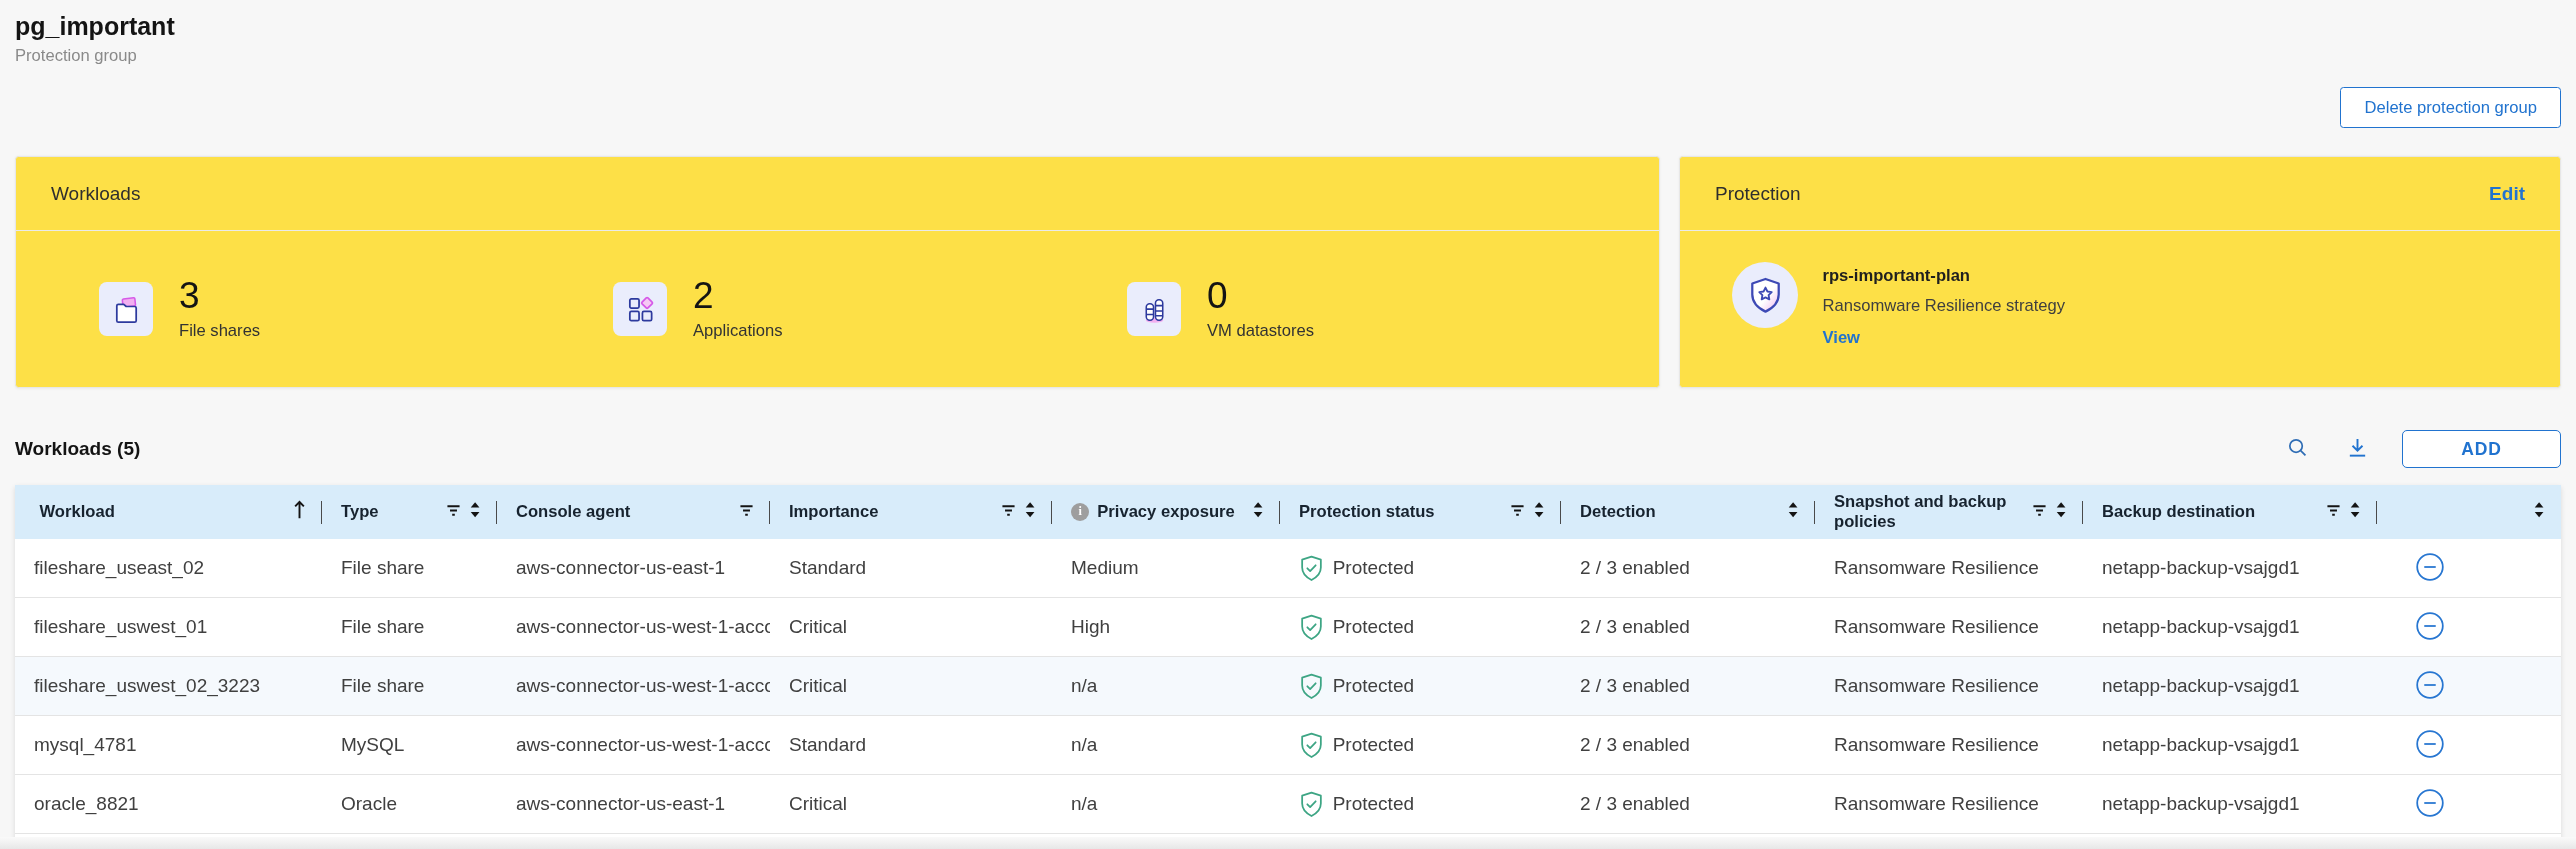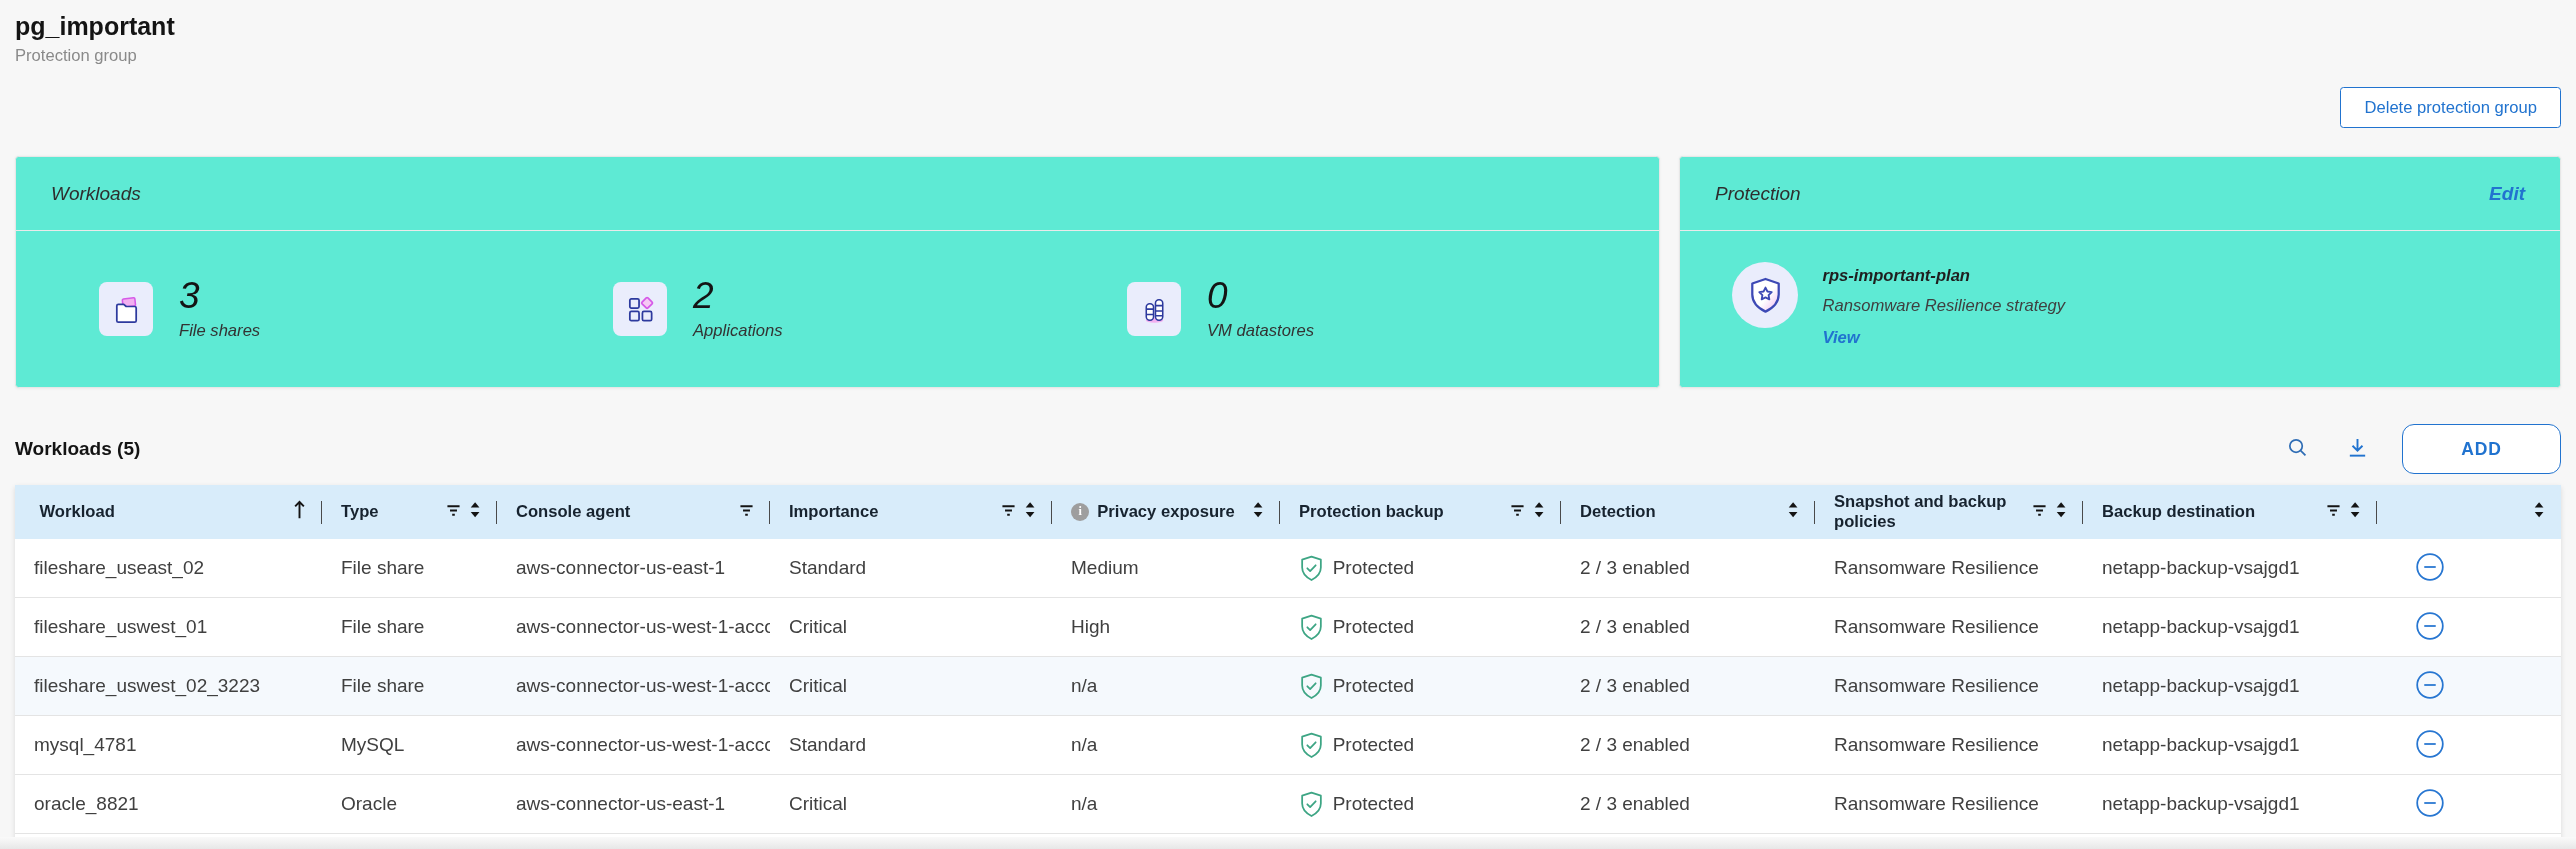--- a/index.html
+++ b/index.html
@@ -25,22 +25,22 @@
   .page-subtitle{font-size:16.6px;color:#8a8a8a;margin-top:5.2px;}
   .delete-btn{
     position:absolute;top:87px;right:15px;height:41px;padding:0 23px;
     background:#fff;border:0.9px solid var(--accent);border-radius:3.5px;
     color:var(--accent);font-size:16.6px;font-family:"Liberation Sans",sans-serif;
     cursor:pointer;
   }
   
   .cards-row{position:absolute;top:156px;left:15px;right:15px;display:flex;gap:19px;}
   .card{
-    background:#5eead4;border:0.9px solid #e7e7e7;border-radius:3.5px;
-    box-shadow:0 0.9px 2.6px rgba(0,0,0,0.05);height:232px;font-style:italic;
+    background:#fde047;border:0.9px solid #e7e7e7;border-radius:3.5px;
+    box-shadow:0 0.9px 2.6px rgba(0,0,0,0.05);height:232px;
   }
   .card-workloads{width:1645px;}
   .card-protection{flex:1;}
   .card-header{
     height:74px;display:flex;align-items:center;justify-content:space-between;
     padding:0 35px;border-bottom:0.9px solid #eaeaea;font-size:19px;color:#2e2e2e;
   }
   .edit-link{color:var(--accent);font-size:19px;font-weight:700;text-decoration:none;cursor:pointer;}
   .card-workloads .card-body{display:flex;align-items:center;height:156px;padding-left:83px;}
   .stat{display:flex;align-items:center;width:514px;}
@@ -62,21 +62,21 @@
   .view-link{display:inline-block;color:var(--accent);font-size:16.6px;font-weight:700;margin-top:12.2px;text-decoration:none;cursor:pointer;}
   
   .table-section-head{
     position:absolute;top:427px;left:15px;right:15px;height:44px;
     display:flex;align-items:center;
   }
   .table-section-title{font-size:19px;font-weight:700;color:#141414;}
   .table-tools{margin-left:auto;display:flex;align-items:center;gap:30px;}
   .tool-icon{background:none;border:none;cursor:pointer;display:flex;align-items:center;padding:3.5px;}
   .add-btn{
-    width:159px;height:50px;background:#fff;border:0.9px solid var(--accent);border-radius:12px;
+    width:159px;height:38px;background:#fff;border:0.9px solid var(--accent);border-radius:5px;
     color:var(--accent);font-size:17.5px;font-weight:700;letter-spacing:0.9px;
     font-family:"Liberation Sans",sans-serif;cursor:pointer;
   }
   .table-card{
     position:absolute;top:485px;left:15px;width:2546px;background:#fff;
     box-shadow:0 1.7px 5.2px rgba(0,0,0,0.12);
   }
   .thead{display:flex;background:var(--header-bg);height:54px;}
   .th{
     display:flex;align-items:center;position:relative;
@@ -277,21 +277,21 @@
       <span class="info-badge">i</span>
       <span>Privacy exposure</span>
       <span class="th-icons">
         <span><svg width="12.2" height="17.5" viewBox="0 0 14 20">
               <path d="M7 1.5l5 6H2z" fill="#141414"></path>
               <path d="M7 18.5l-5-6h10z" fill="#141414"></path>
             </svg></span>
       </span>
     </div>
     <div class="th col6">
-      <span>Protection backup</span>
+      <span>Protection status</span>
       <span class="th-icons">
         <span><svg width="15" height="13" viewBox="0 0 17 15" stroke="#141414" stroke-width="2.4">
               <path d="M1.5 2.5h14M4.5 7.5h8M7 12.5h3"></path>
             </svg></span>
         <span><svg width="12.2" height="17.5" viewBox="0 0 14 20">
               <path d="M7 1.5l5 6H2z" fill="#141414"></path>
               <path d="M7 18.5l-5-6h10z" fill="#141414"></path>
             </svg></span>
       </span>
     </div>

